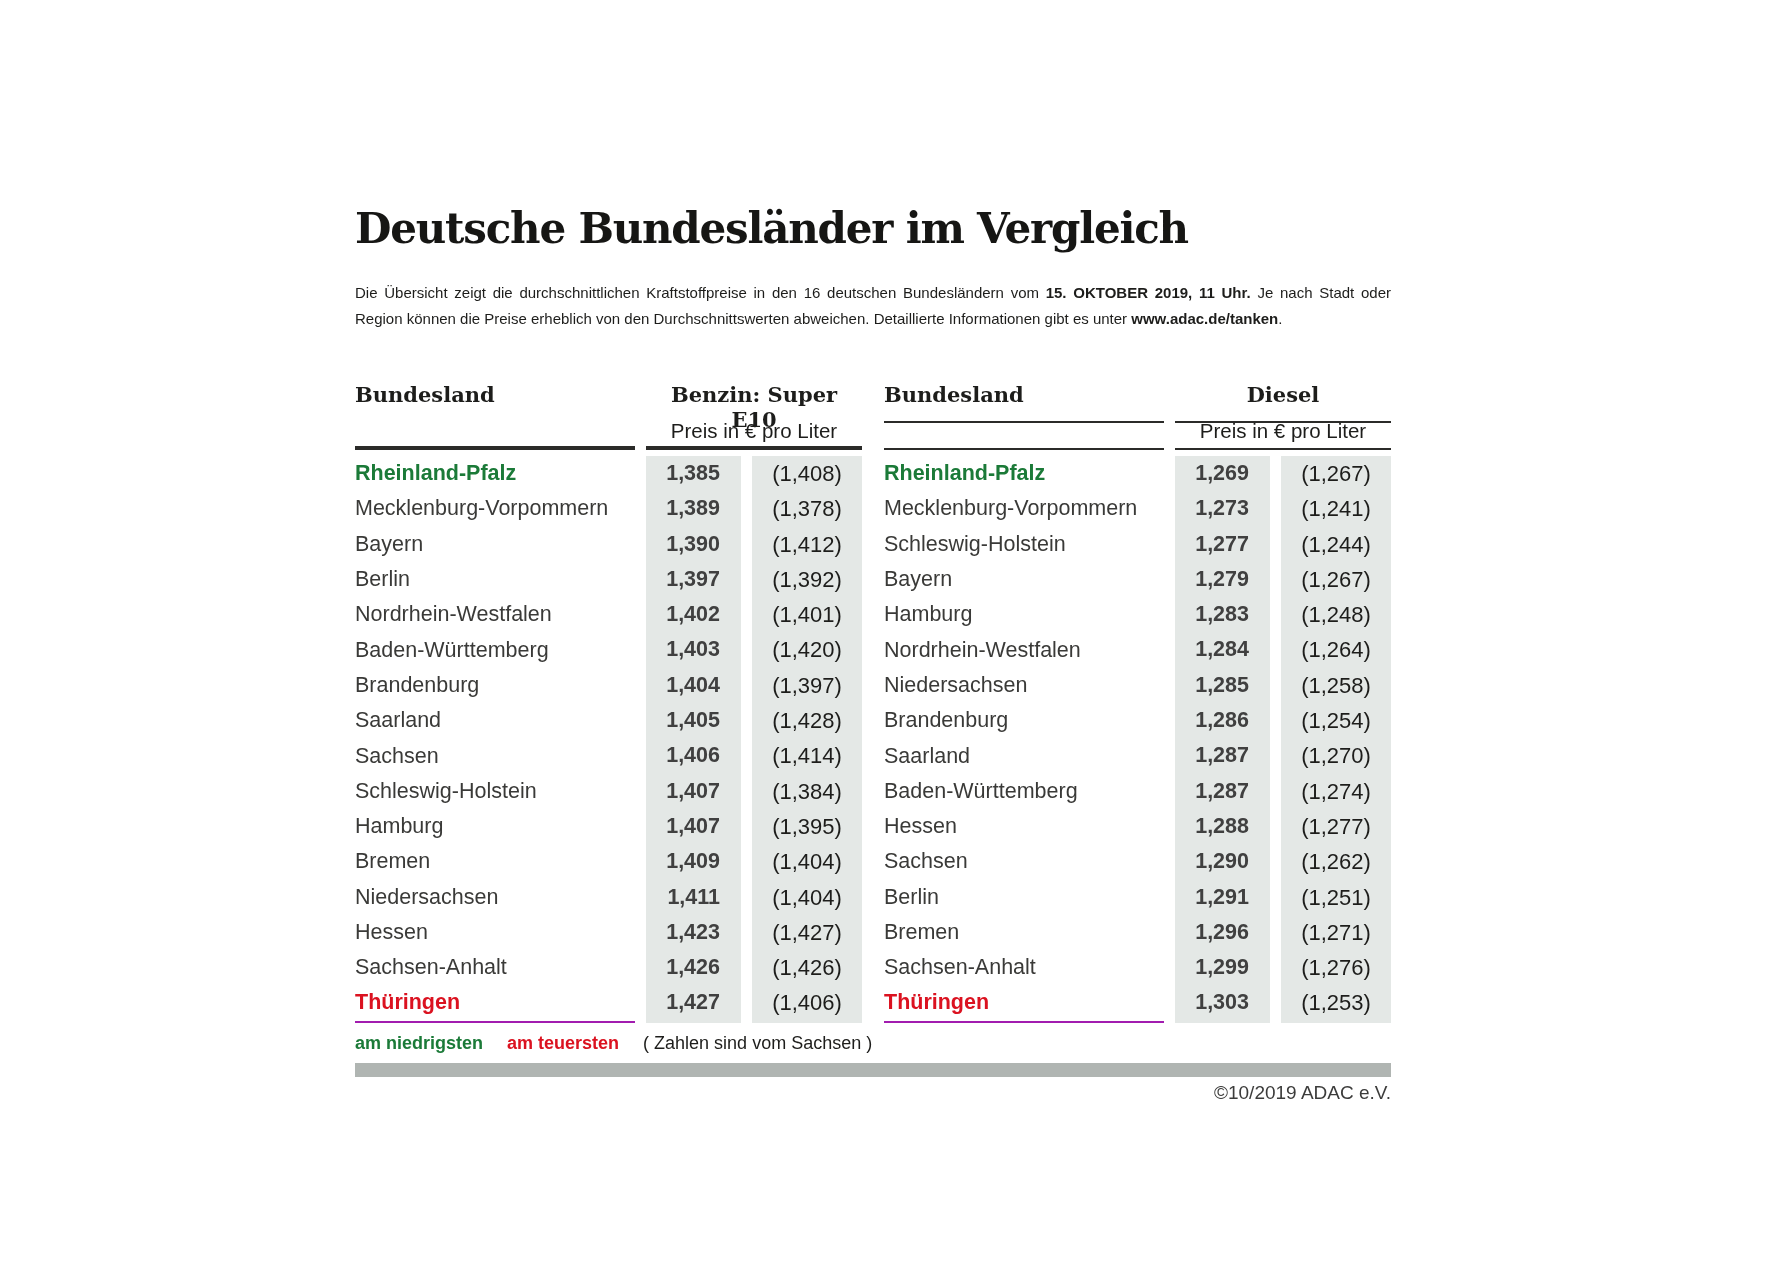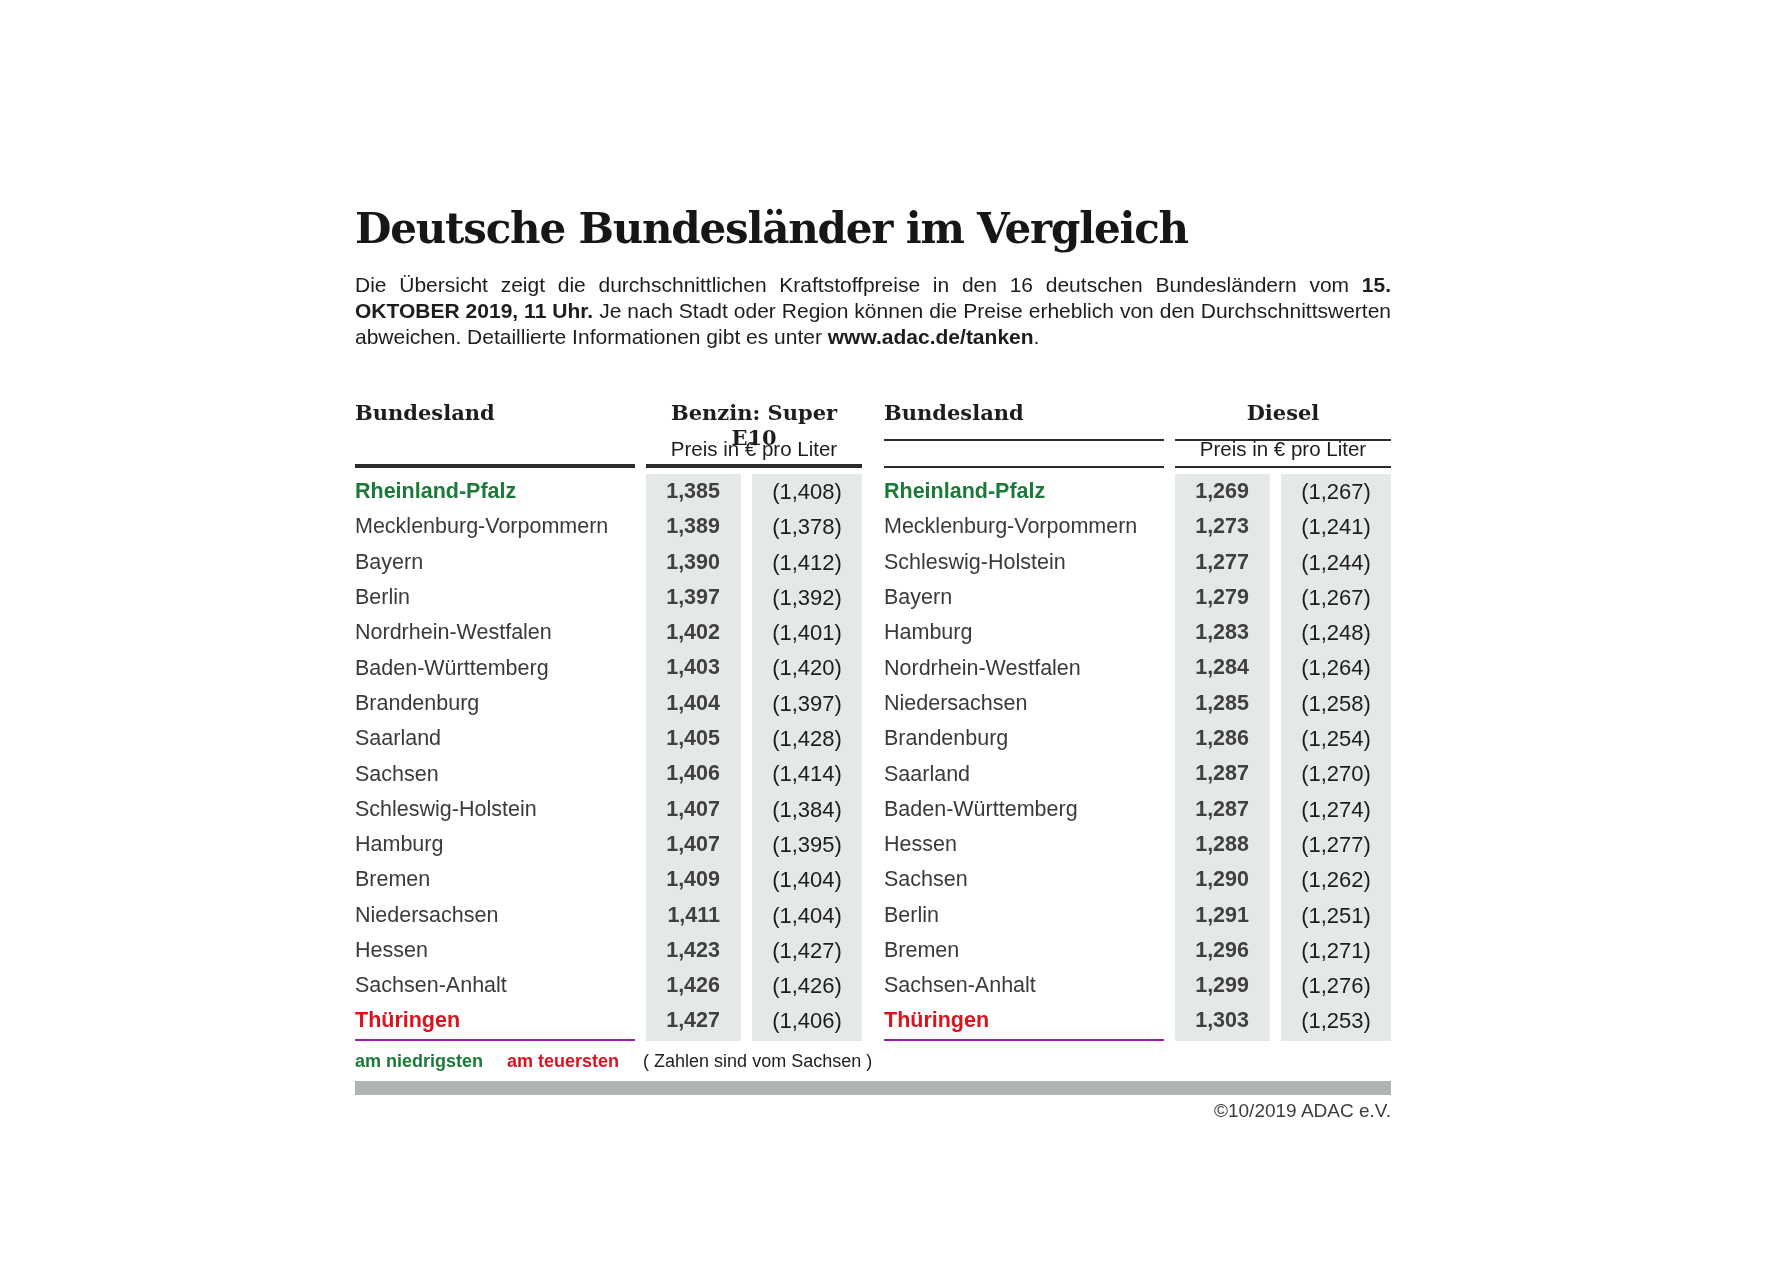--- a/index.html
+++ b/index.html
@@ -11,22 +11,22 @@
   h1.title {
     font-family: "DejaVu Serif", serif;
     font-weight: bold;
     font-size: 42px;
     line-height: 51px;
     letter-spacing: -1.2px;
     color: #161614;
   }
 
   .intro {
-    margin-top: 18px;
-    font-size: 21px;
+    margin-top: 26px;
+    font-size: 15px;
     line-height: 26px;
     text-align: justify;
     color: #1d1d1b;
   }
   .intro b { font-weight: bold; }
 
   .tables { display: flex; gap: 22px; margin-top: 50px; }
   .fuel-table { flex: 1; }
 
   .hdr-row1, .hdr-row2, .row {

